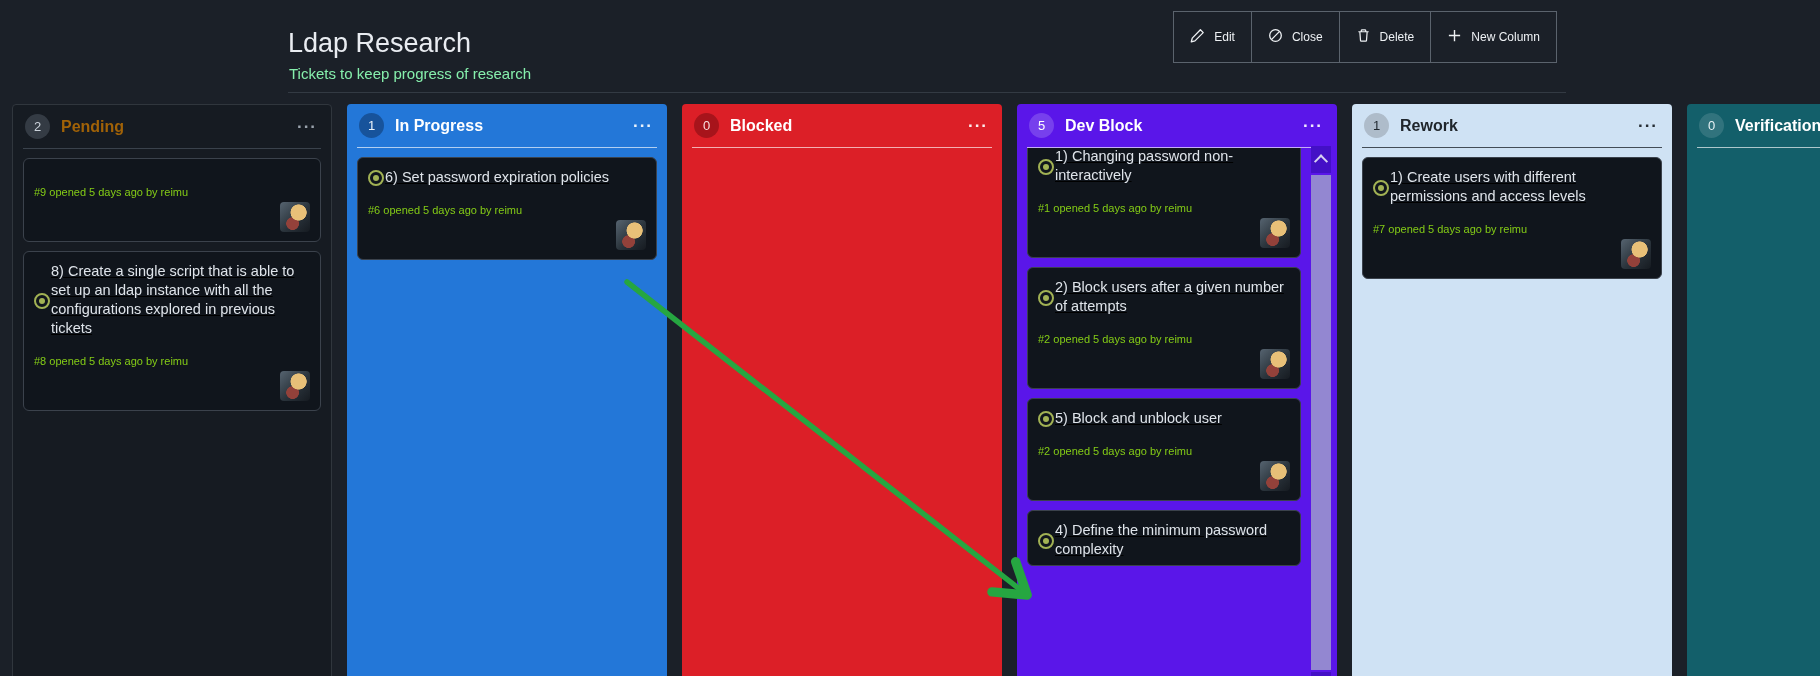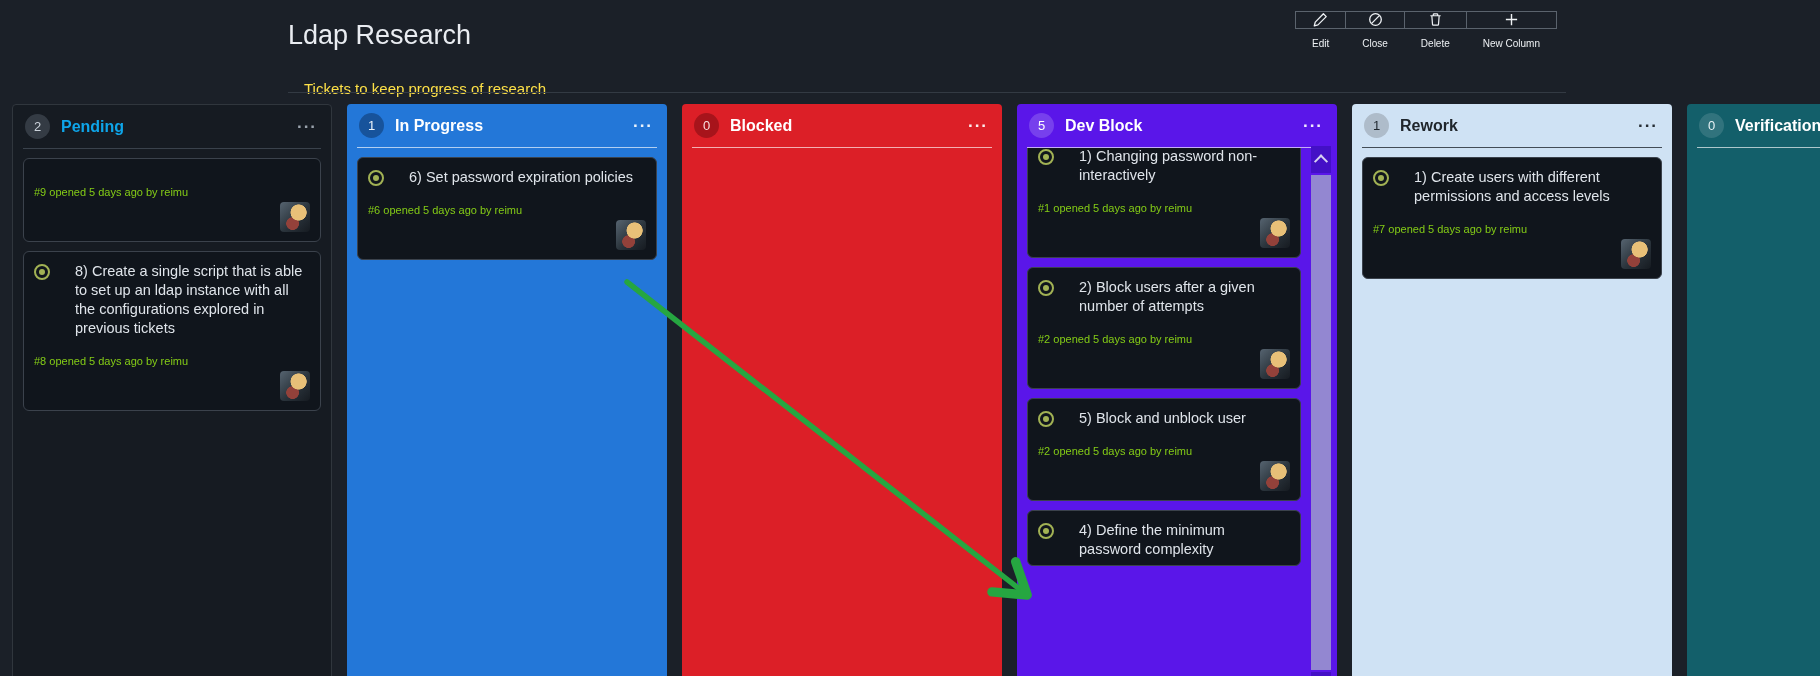--- a/index.html
+++ b/index.html
@@ -2,28 +2,28 @@
 <html><head>
 <meta charset="utf-8">
 <style>
   html,body{margin:0;padding:0;}
   body{
     width:1820px;height:676px;overflow:hidden;position:relative;
     background:#1b2028;font-family:"Liberation Sans",sans-serif;
     -webkit-font-smoothing:antialiased;
   }
   
-  .page-title{position:absolute;left:288px;top:20px;font-size:27px;font-weight:400;color:#e9ecf1;margin:0;}
-  .page-subtitle{position:absolute;left:288px;top:64px;font-size:15px;color:#fde047;margin:16px;}
+  .page-title{position:absolute;left:288px;top:28px;font-size:27px;font-weight:400;color:#e9ecf1;margin:0;}
+  .page-subtitle{position:absolute;left:288px;top:64px;font-size:15px;color:#86efac;margin:1px;}
   .header-rule{position:absolute;left:288px;top:92px;width:1278px;height:1px;background:#333a43;}
   .toolbar{position:absolute;top:11px;right:263px;display:flex;}
   .tbtn{
-    display:flex;align-items:center;gap:9px;height:18px;padding:0 16px;
+    display:flex;align-items:center;gap:9px;height:52px;padding:0 16px;
     background:transparent;border:1px solid #5b636d;margin-left:-1px;
-    color:#eef1f4;font-size:10px;font-family:inherit;cursor:pointer;white-space:nowrap;flex-direction:column;
+    color:#eef1f4;font-size:12px;font-family:inherit;cursor:pointer;white-space:nowrap;
   }
   .tbtn svg{flex:none;}
   
   .board{position:absolute;left:12px;top:104px;display:flex;gap:15px;height:600px;}
   .column{width:320px;flex:none;border-radius:4px;position:relative;display:flex;flex-direction:column;box-sizing:border-box;}
   .col-dark{background:#161b22;border:1px solid #30363d;}
   .col-blue{background:#2377d8;}
   .col-red{background:#dc1f27;}
   .col-purple{background:#5a16e9;}
   .col-light{background:#cfe2f4;}
@@ -32,31 +32,31 @@
   .col-dark .column-header{border-bottom-color:#3a424c;}
   .col-light .column-header{border-bottom-color:#434d57;}
   .count-badge{width:25px;height:25px;border-radius:50%;flex:none;display:flex;align-items:center;justify-content:center;font-size:13px;}
   .col-dark .count-badge{background:#343b44;color:#ccd3db;}
   .col-blue .count-badge{background:rgba(8,40,82,0.45);color:#eaf2fa;}
   .col-red .count-badge{background:rgba(70,0,6,0.35);color:#f8dddd;}
   .col-purple .count-badge{background:rgba(255,255,255,0.18);color:#ffffff;}
   .col-light .count-badge{background:#aebccA;color:#1f262d;}
   .col-teal .count-badge{background:rgba(255,255,255,0.13);color:#e7f2f4;}
   .column-title{font-size:16px;font-weight:600;flex:1;color:#ffffff;}
-  .col-dark .column-title{color:#0ea5e9;}
+  .col-dark .column-title{color:#a16207;}
   .col-light .column-title{color:#20262c;}
   .column-menu{background:none;border:none;cursor:pointer;font-size:17px;font-weight:700;letter-spacing:1px;color:rgba(255,255,255,0.92);padding:0 2px;line-height:1;font-family:inherit;}
   .col-dark .column-menu{color:#99a2ac;}
   .col-light .column-menu{color:#262d34;}
   
   .cards{flex:1;overflow:hidden;display:flex;flex-direction:column;gap:9px;padding:9px 10px;}
   .col-purple .cards{padding-right:36px;}
   .col-purple .cards .card:first-child{margin-top:-21px;}
   .card{background:#10151c;border:1px solid #3b424c;border-radius:6px;padding:10px 10px 6px;flex:none;}
-  .card-title-row{display:flex;gap:25px;align-items:flex-start;}
+  .card-title-row{display:flex;gap:1px;align-items:center;text-decoration:underline;}
   .issue-icon{width:16px;height:16px;flex:none;box-sizing:border-box;border:2px solid #a2b254;border-radius:50%;position:relative;margin-top:2px;}
   .issue-icon::after{content:"";position:absolute;inset:3px;border-radius:50%;background:#a2b254;}
   .card-title{font-size:14.5px;line-height:1.3;color:#dfe4ea;}
   .card-meta{font-size:11px;line-height:1.3;color:#84cc16;margin-top:16px;}
   .avatar{width:30px;height:30px;border-radius:4px;margin:3px 0 3px auto;
     background:
       radial-gradient(circle at 62% 35%, #e8c078 0 29%, transparent 31%),
       radial-gradient(circle at 42% 72%, #93413a 0 22%, transparent 24%),
       linear-gradient(135deg,#566470 0%,#2a333b 55%,#161b21 100%);
   }

